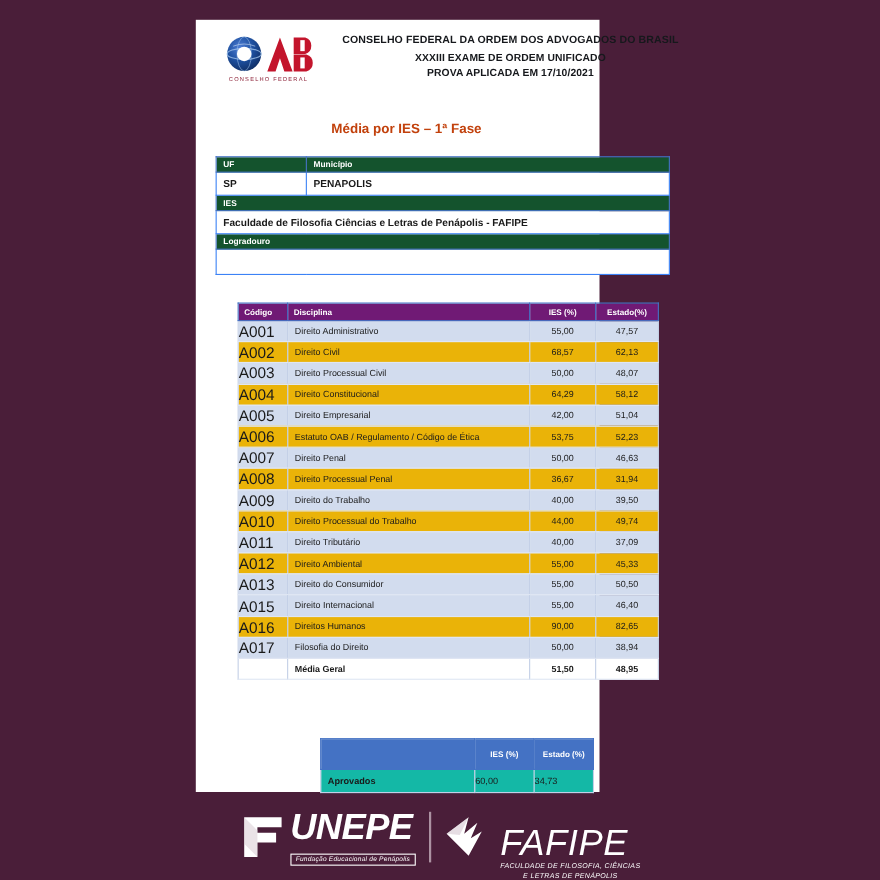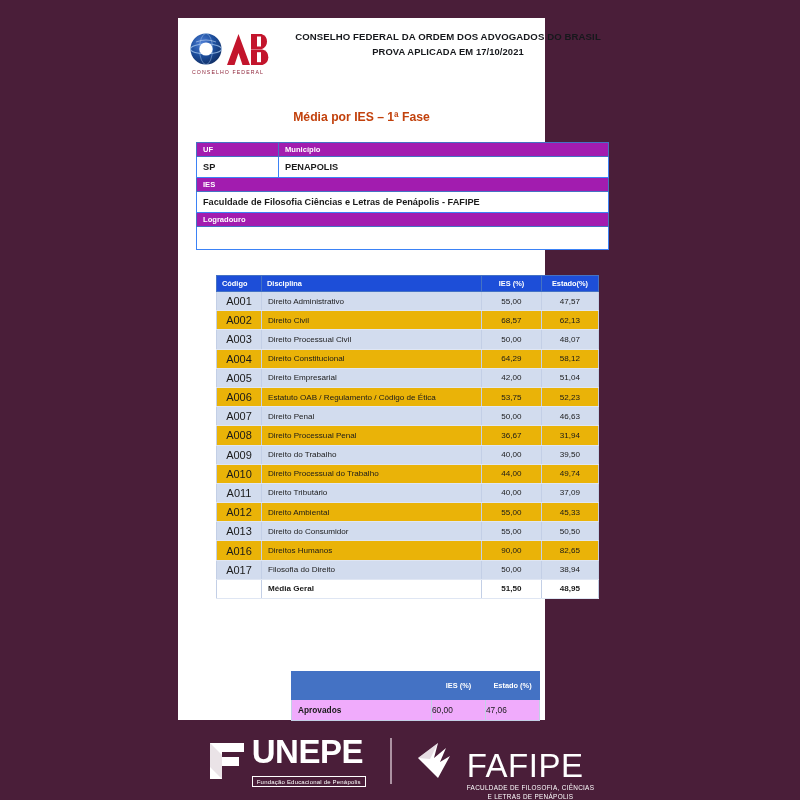--- a/index.html
+++ b/index.html
@@ -22,20 +22,21 @@
 
   
   #card {
     position: absolute;
     left: 178px;
     top: 18px;
     width: 367px;
     height: 702px;
     background: #ffffff;
     box-sizing: border-box;
+    padding-left: 16px;
   }
 
   
   .doc-header {
     position: relative;
     height: 66px;
   }
   .oab-logo {
     position: absolute;
     left: 11px;
@@ -89,21 +90,21 @@
   }
   #ident-table td {
     border: 1px solid #3b82f6;
     height: 16px;
     font-size: 8.3px;
     padding-left: 6px;
     vertical-align: middle;
     color: #1a1a1a;
   }
   #ident-table td.hdr {
-    background: #a21caf;
+    background: #14532d;
     color: #ffffff;
     font-weight: bold;
     font-size: 7.6px;
     border: 1px solid #4472c4;
     height: 13px;
   }
   #ident-table td.val {
     font-weight: bold;
     font-size: 9.2px;
     height: 20px;
@@ -115,21 +116,21 @@
   }
 
   
   #main-table {
     position: absolute;
     left: 38px;
     top: 257px;
     width: 382px;
   }
   #main-table th {
-    background: #1d4ed8;
+    background: #701a75;
     color: #ffffff;
     font-size: 7.4px;
     font-weight: bold;
     height: 15px;
     border: 1px solid #4472c4;
     text-align: left;
     padding-left: 5px;
     vertical-align: middle;
   }
   #main-table th.num {
@@ -140,22 +141,22 @@
     font-size: 8.1px;
     height: 18.2px;
     border-left: 1px solid #c3cfe6;
     border-right: 1px solid #c3cfe6;
     border-top: 1px solid #dfe6f3;
     border-bottom: 1px solid #dfe6f3;
     color: #1a1a1a;
     vertical-align: middle;
   }
   #main-table td.code {
-    text-align: center;
-    font-size: 11px;
+    text-align: left;
+    font-size: 14px;
   }
   #main-table td.disc {
     padding-left: 6px;
   }
   #main-table td.num {
     text-align: center;
   }
   #main-table tr.alt td {
     background: #d2dcee;
   }
@@ -184,21 +185,21 @@
     font-weight: bold;
     height: 27px;
     border: 1px solid #4472c4;
     text-align: center;
     vertical-align: middle;
     line-height: 9px;
   }
   #approve-table td {
     font-size: 8.3px;
     height: 20px;
-    background: #f0abfc;
+    background: #14b8a6;
     border: 1px solid #c3cfe6;
     vertical-align: middle;
     color: #1a1a1a;
   }
   #approve-table td.lbl {
     font-weight: bold;
     padding-left: 6px;
   }
   #approve-table td.num {
     text-align: left;
@@ -207,21 +208,22 @@
   
   #footer {
     position: absolute;
     left: 0;
     top: 722px;
     width: 800px;
     height: 78px;
     display: flex;
     align-items: center;
     justify-content: center;
-    gap: 24px;
+    gap: 12px;
+    font-style: italic;
   }
   .footer-logo { display: flex; align-items: center; }
   .divider-bar {
     width: 2px;
     height: 46px;
     background: #cdb9c6;
     opacity: 0.75;
   }
   .flogo-text {
     color: #ffffff;
@@ -278,20 +280,21 @@
           <path d="M62 4 H72.5 a8 8 0 0 1 0 15.2 H62 Z" fill="#c3152c"></path>
           <path d="M62 19.6 H73.5 a8 8 0 0 1 0 15.4 H62 Z" fill="#c3152c"></path>
           <rect x="68" y="6.5" width="4" height="10" fill="#ffffff"></rect>
           <rect x="68" y="22.2" width="4" height="10" fill="#ffffff"></rect>
           <text x="3" y="43.5" font-family="Liberation Sans, sans-serif" font-size="5.2" letter-spacing="1.1" fill="#8d2238">CONSELHO FEDERAL</text>
         </svg>
       </div>
 
       <div class="header-titles">
         <div class="line l1">CONSELHO FEDERAL DA ORDEM DOS ADVOGADOS DO BRASIL</div>
+        <div class="line">XXXIII EXAME DE ORDEM UNIFICADO</div>
         <div class="line">PROVA APLICADA EM 17/10/2021</div>
       </div>
     </div>
 
     <div class="report-title">Média por IES – 1ª Fase</div>
 
     <table id="ident-table">
       <colgroup>
           <col style="width:82px">
           <col style="width:330px">
@@ -407,20 +410,26 @@
             <td class="disc">Direito Ambiental</td>
             <td class="num">55,00</td>
             <td class="num">45,33</td>
           </tr>
           <tr class="alt">
             <td class="code">A013</td>
             <td class="disc">Direito do Consumidor</td>
             <td class="num">55,00</td>
             <td class="num">50,50</td>
           </tr>
+          <tr class="alt">
+            <td class="code">A015</td>
+            <td class="disc">Direito Internacional</td>
+            <td class="num">55,00</td>
+            <td class="num">46,40</td>
+          </tr>
           <tr class="plain">
             <td class="code">A016</td>
             <td class="disc">Direitos Humanos</td>
             <td class="num">90,00</td>
             <td class="num">82,65</td>
           </tr>
           <tr class="alt">
             <td class="code">A017</td>
             <td class="disc">Filosofia do Direito</td>
             <td class="num">50,00</td>
@@ -445,21 +454,21 @@
         <tr>
           <th></th>
           <th>IES (%)</th>
           <th>Estado (%)</th>
         </tr>
       </thead>
       <tbody>
         <tr>
           <td class="lbl">Aprovados</td>
           <td class="num">60,00</td>
-          <td class="num">47,06</td>
+          <td class="num">34,73</td>
         </tr>
       </tbody>
     </table>
 
   </div>
 
   <div id="footer">
 
     <div class="footer-logo">
       <svg width="42" height="44" viewBox="0 0 42 44" aria-hidden="true">

